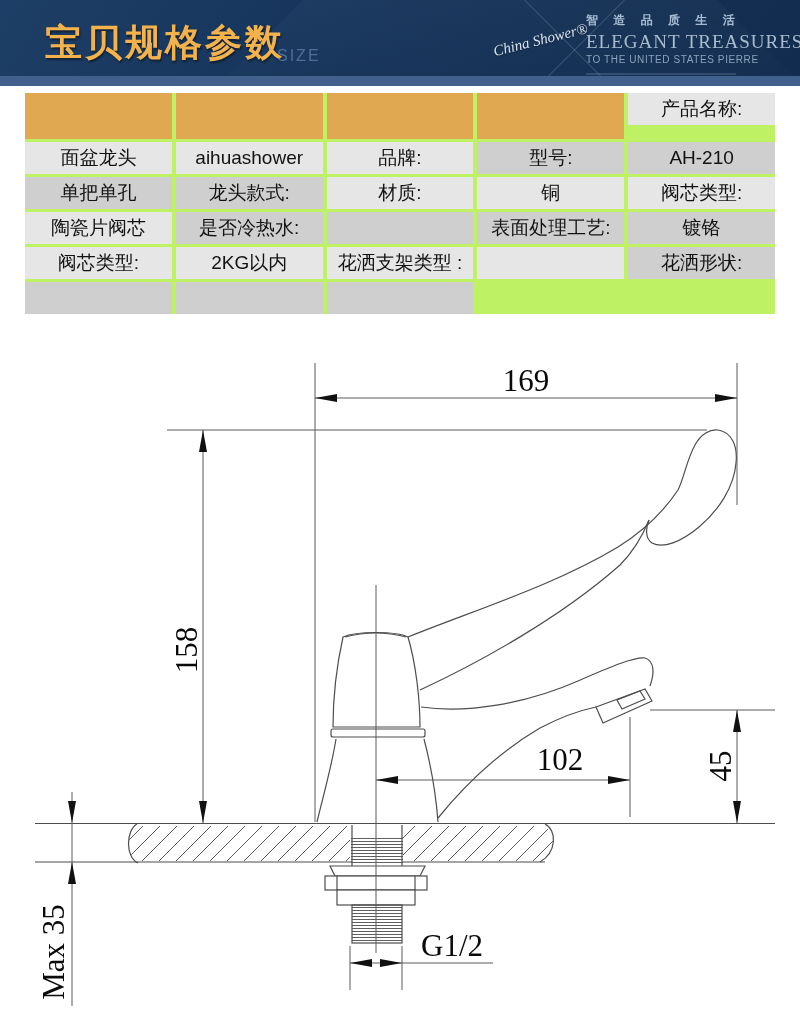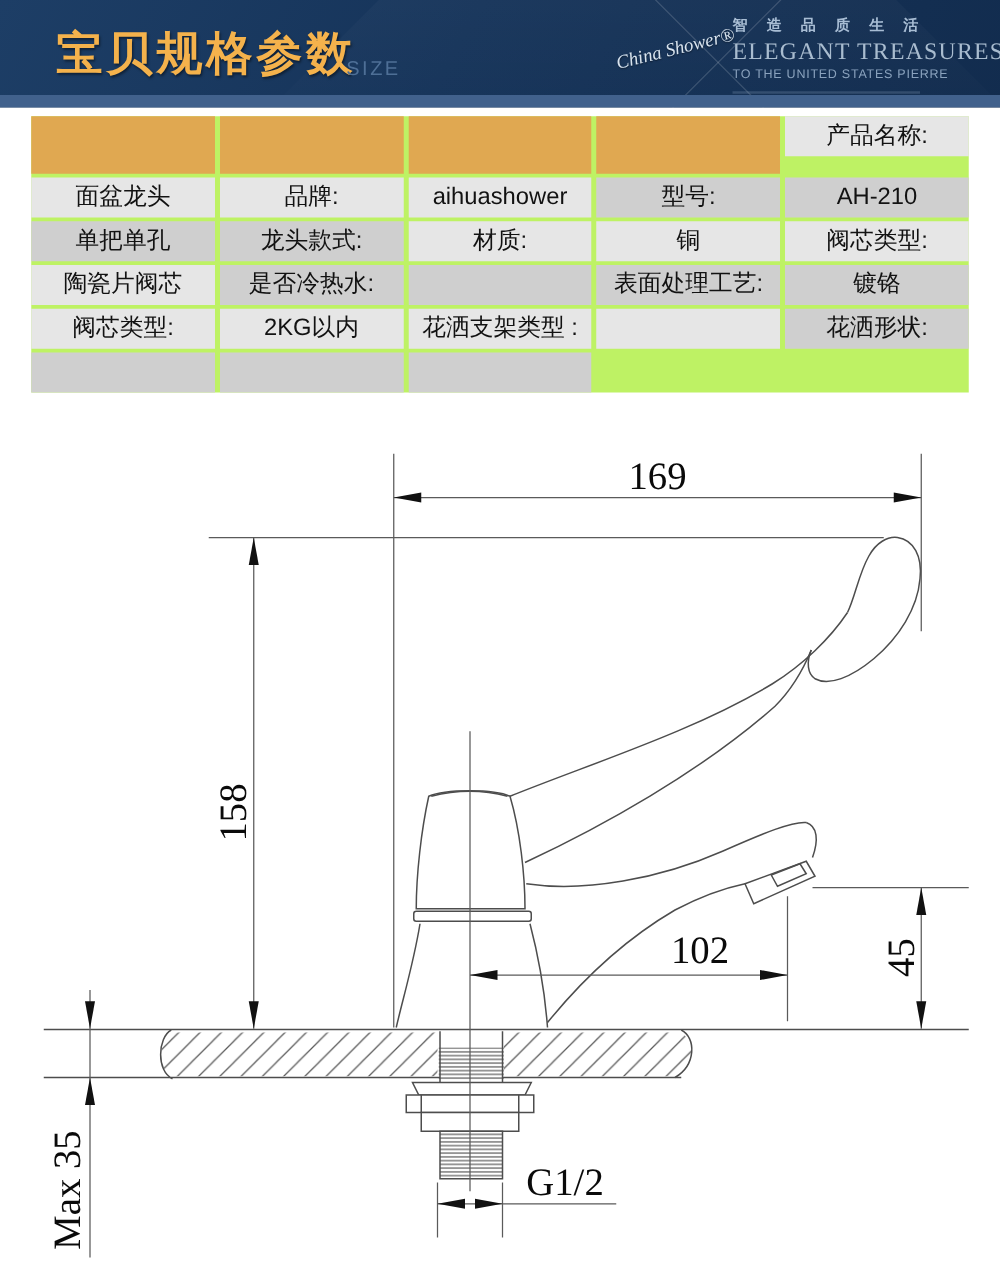--- a/index.html
+++ b/index.html
@@ -94,22 +94,22 @@
 </div>
 
 <div class="spec">
   <div class="hcell"></div>
   <div class="hcell"></div>
   <div class="hcell"></div>
   <div class="hcell"></div>
 
   <div class="cell r-light">产品名称:</div>
   <div class="cell r-light">面盆龙头</div>
+  <div class="cell r-light">aihuashower</div>
   <div class="cell r-light">品牌:</div>
-  <div class="cell r-light">aihuashower</div>
 
   <div class="cell r-dark">型号:</div>
   <div class="cell r-dark">AH-210</div>
   <div class="cell r-dark">单把单孔</div>
   <div class="cell r-dark">龙头款式:</div>
 
   <div class="cell r-light">材质:</div>
   <div class="cell r-light">铜</div>
   <div class="cell r-light">阀芯类型:</div>
   <div class="cell r-light">陶瓷片阀芯</div>

